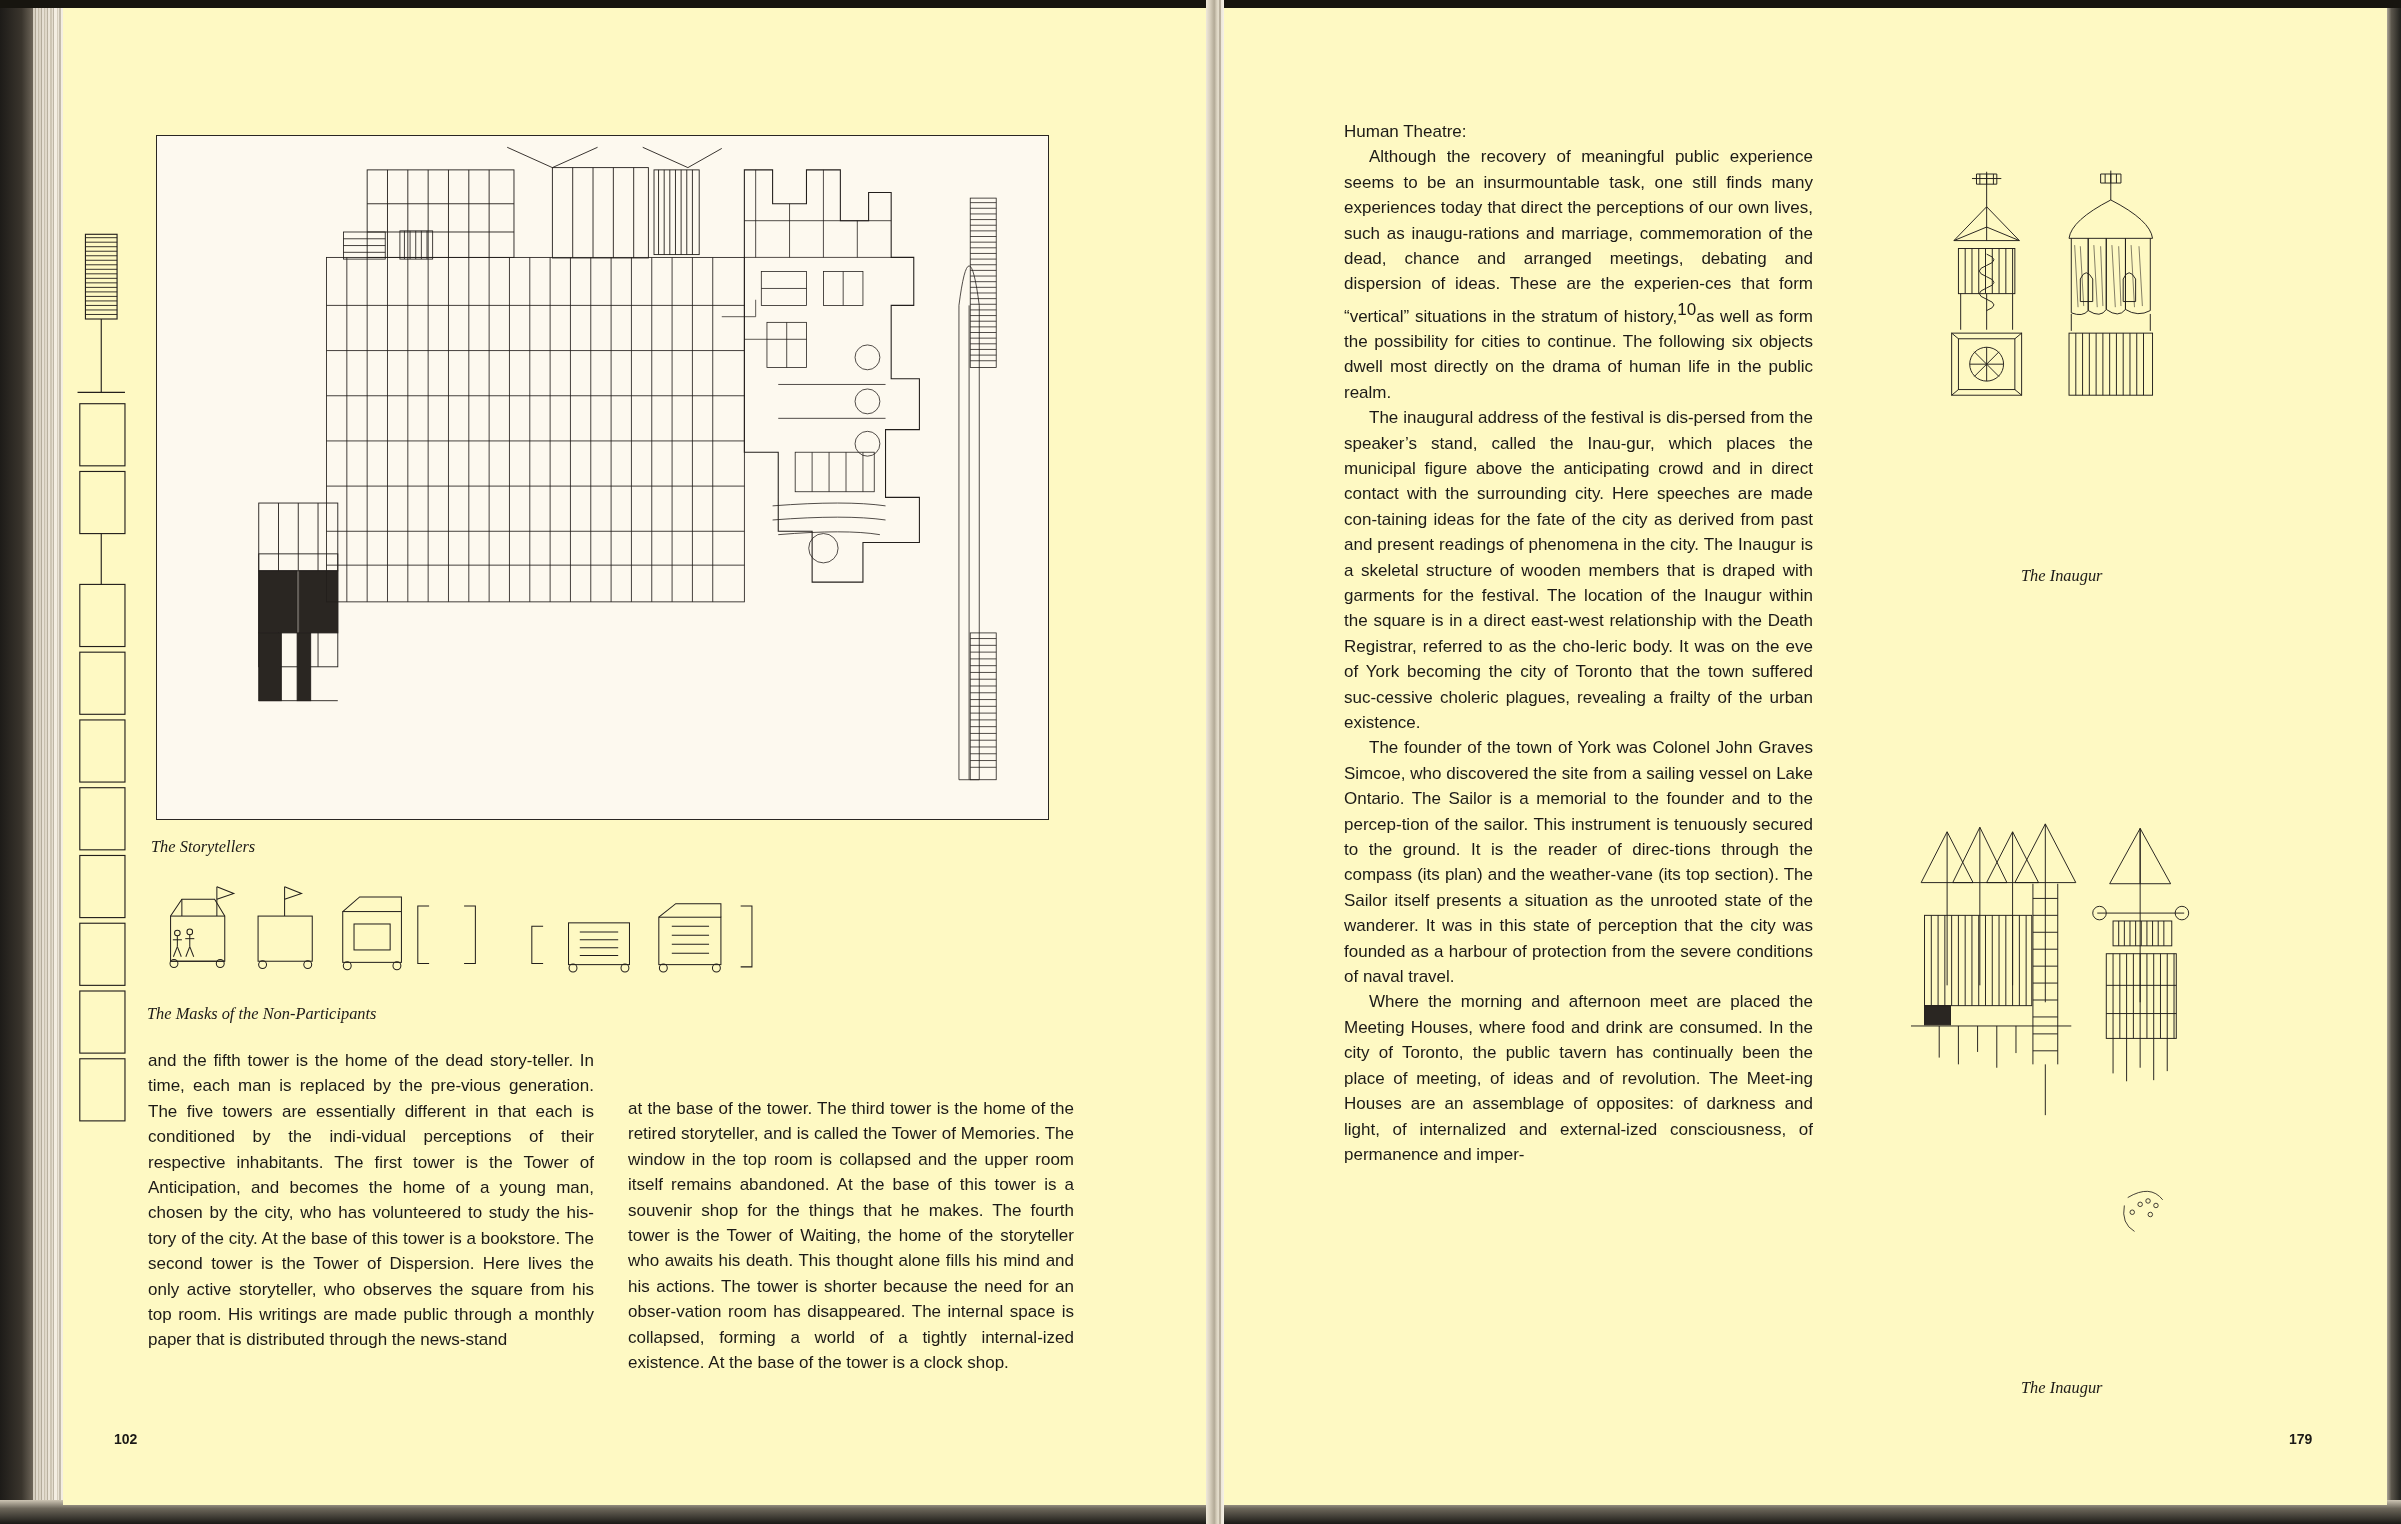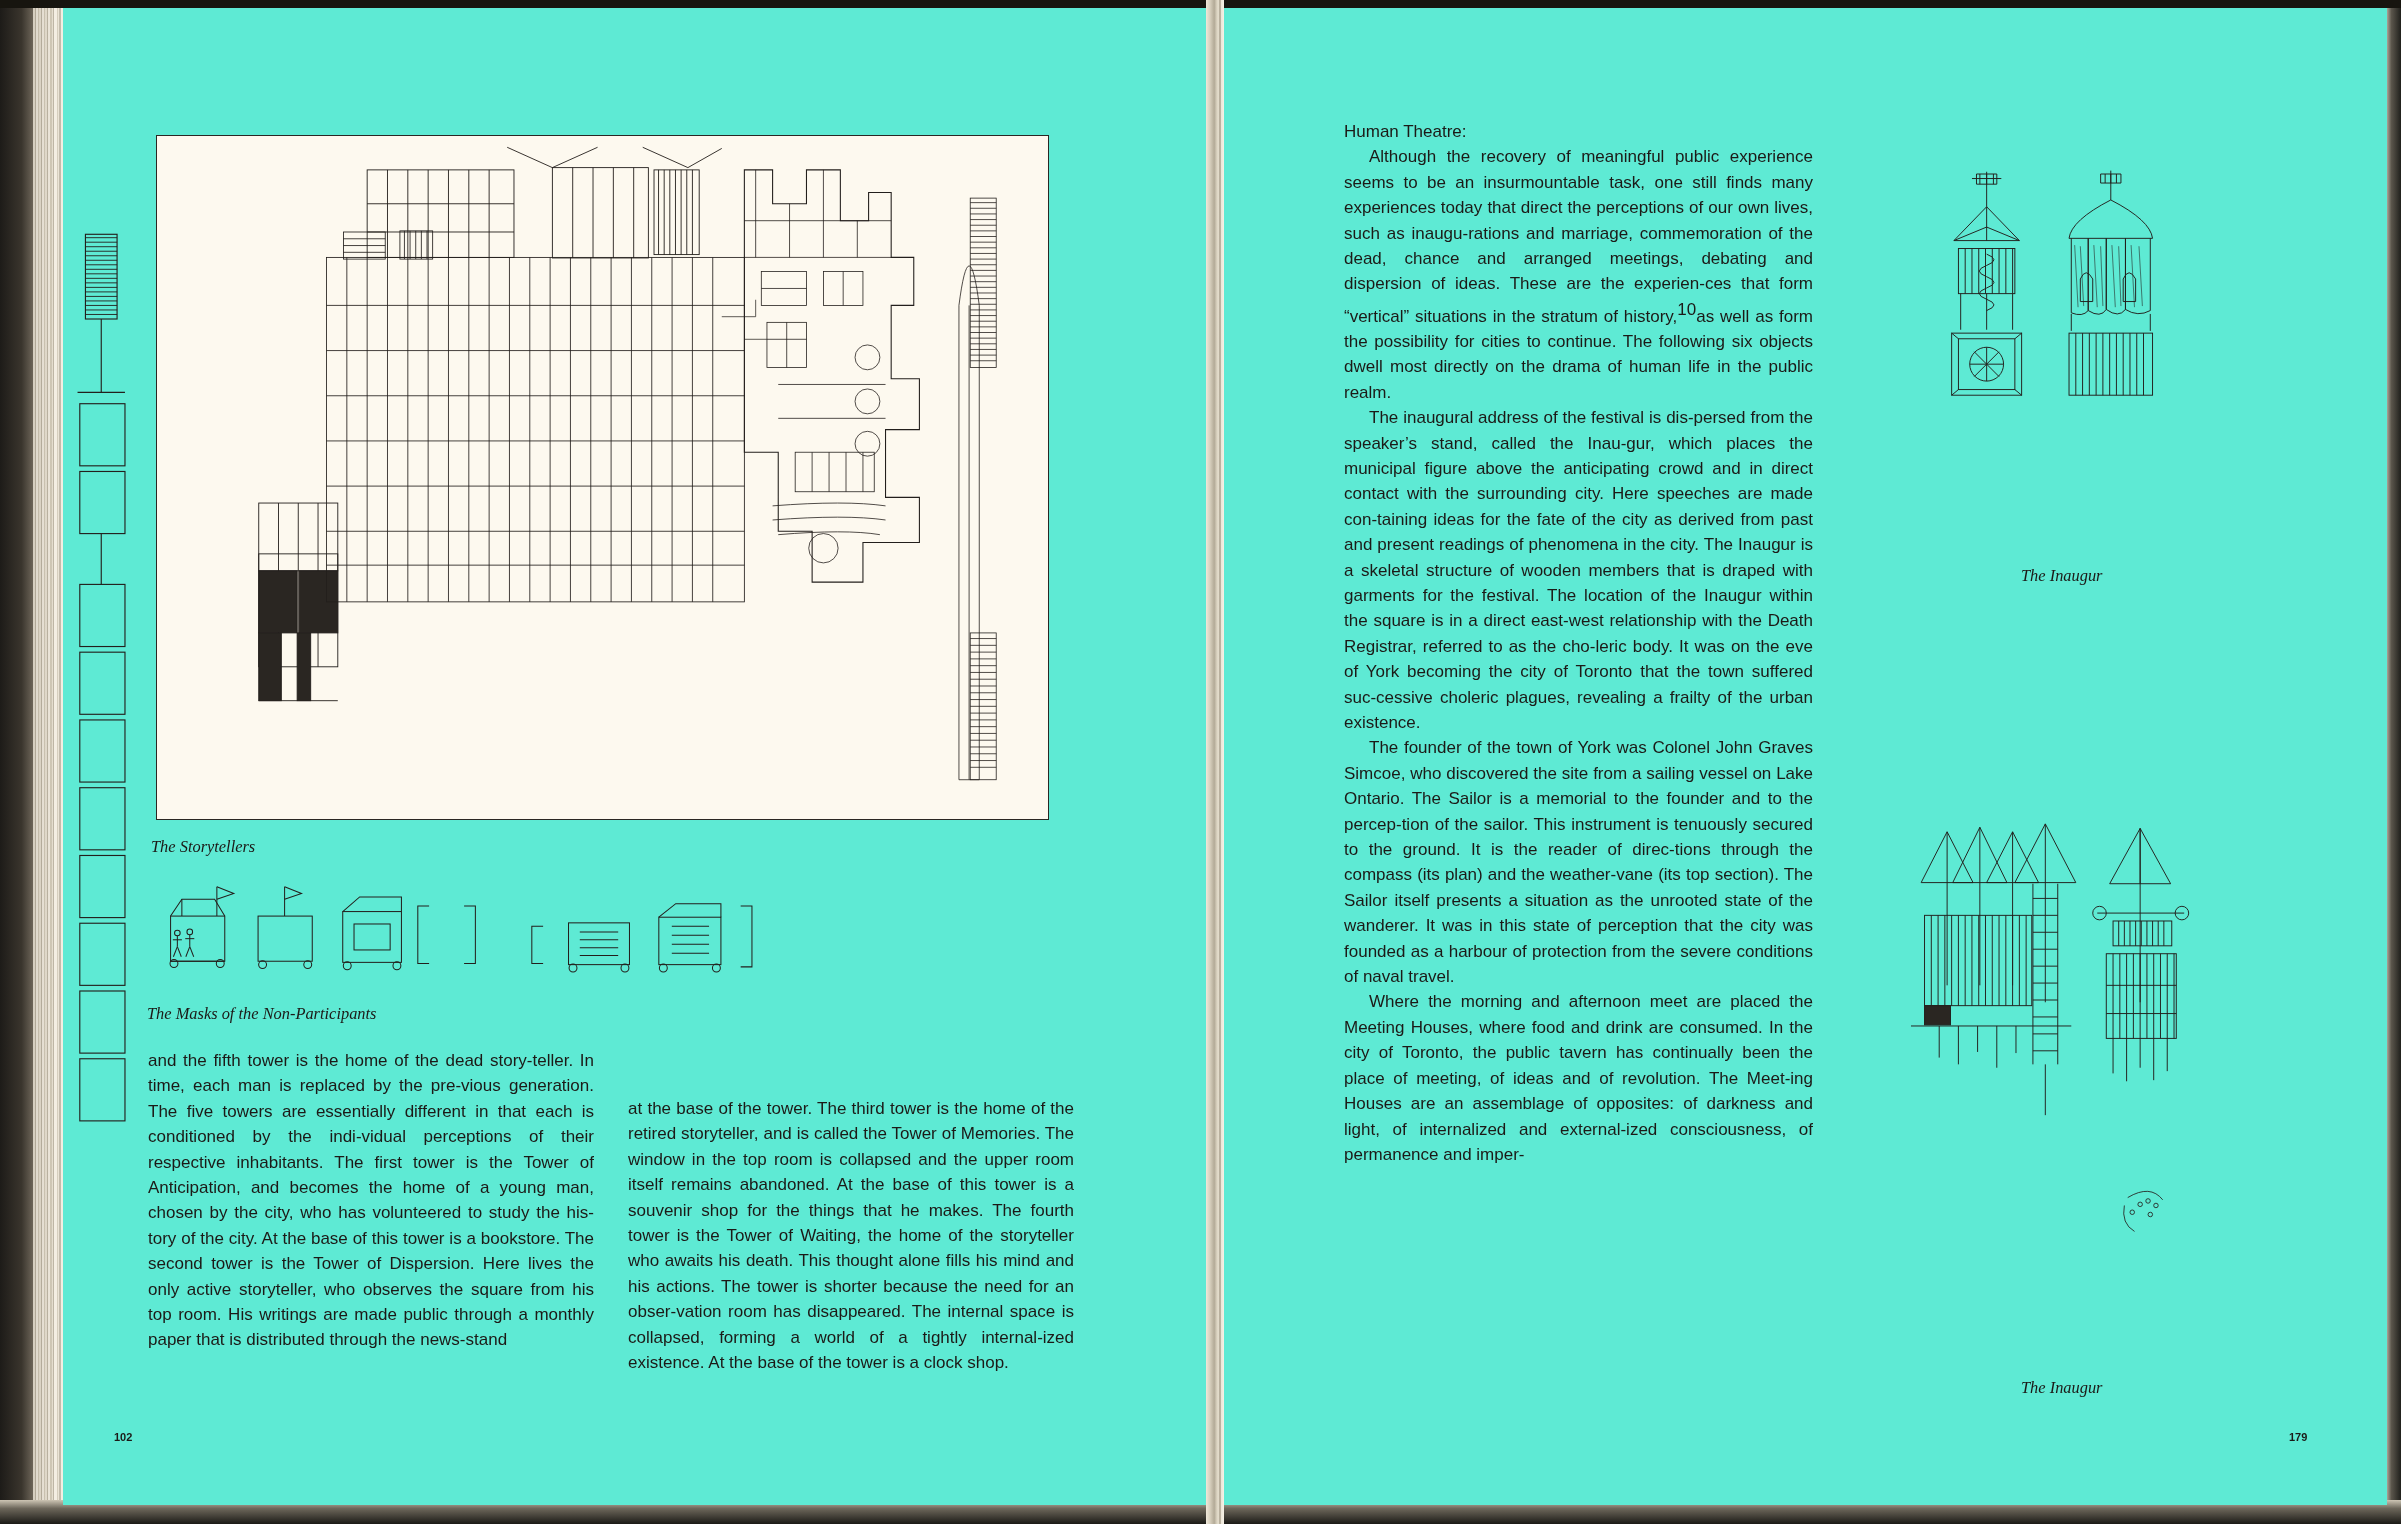--- a/index.html
+++ b/index.html
@@ -64,21 +64,21 @@
     position: absolute;
     left: 1219px; top: 0; width: 1.7px; height: 1525px;
     background: #a69d8a;
     opacity: .7;
   }
 
   .page {
     position: absolute;
     top: 8px;
     height: 1497px;
-    background: #5eead4;
+    background: #fef9c3;
   }
   .page-left  { left: 63px;  width: 1146px; }
   .page-right { left: 1224px; width: 1163px; }
 
   
   .body-col {
     position: absolute;
     font-family: "Liberation Sans", sans-serif;
     font-size: 17px;
     line-height: 25.4px;
@@ -96,21 +96,21 @@
     font-family: "Liberation Serif", serif;
     font-style: italic;
     font-size: 16.4px;
     color: #1c1a17;
     white-space: nowrap;
   }
   .folio {
     position: absolute;
     font-family: "Liberation Sans", sans-serif;
     font-weight: bold;
-    font-size: 11px;
+    font-size: 14px;
     color: #1c1a17;
   }
   .sup { font-size: 17px; vertical-align: super; }
 
   
   .fig-frame {
     position: absolute;
     border: 1.1px solid #2a2723;
     background: #fdf9ef;
   }

